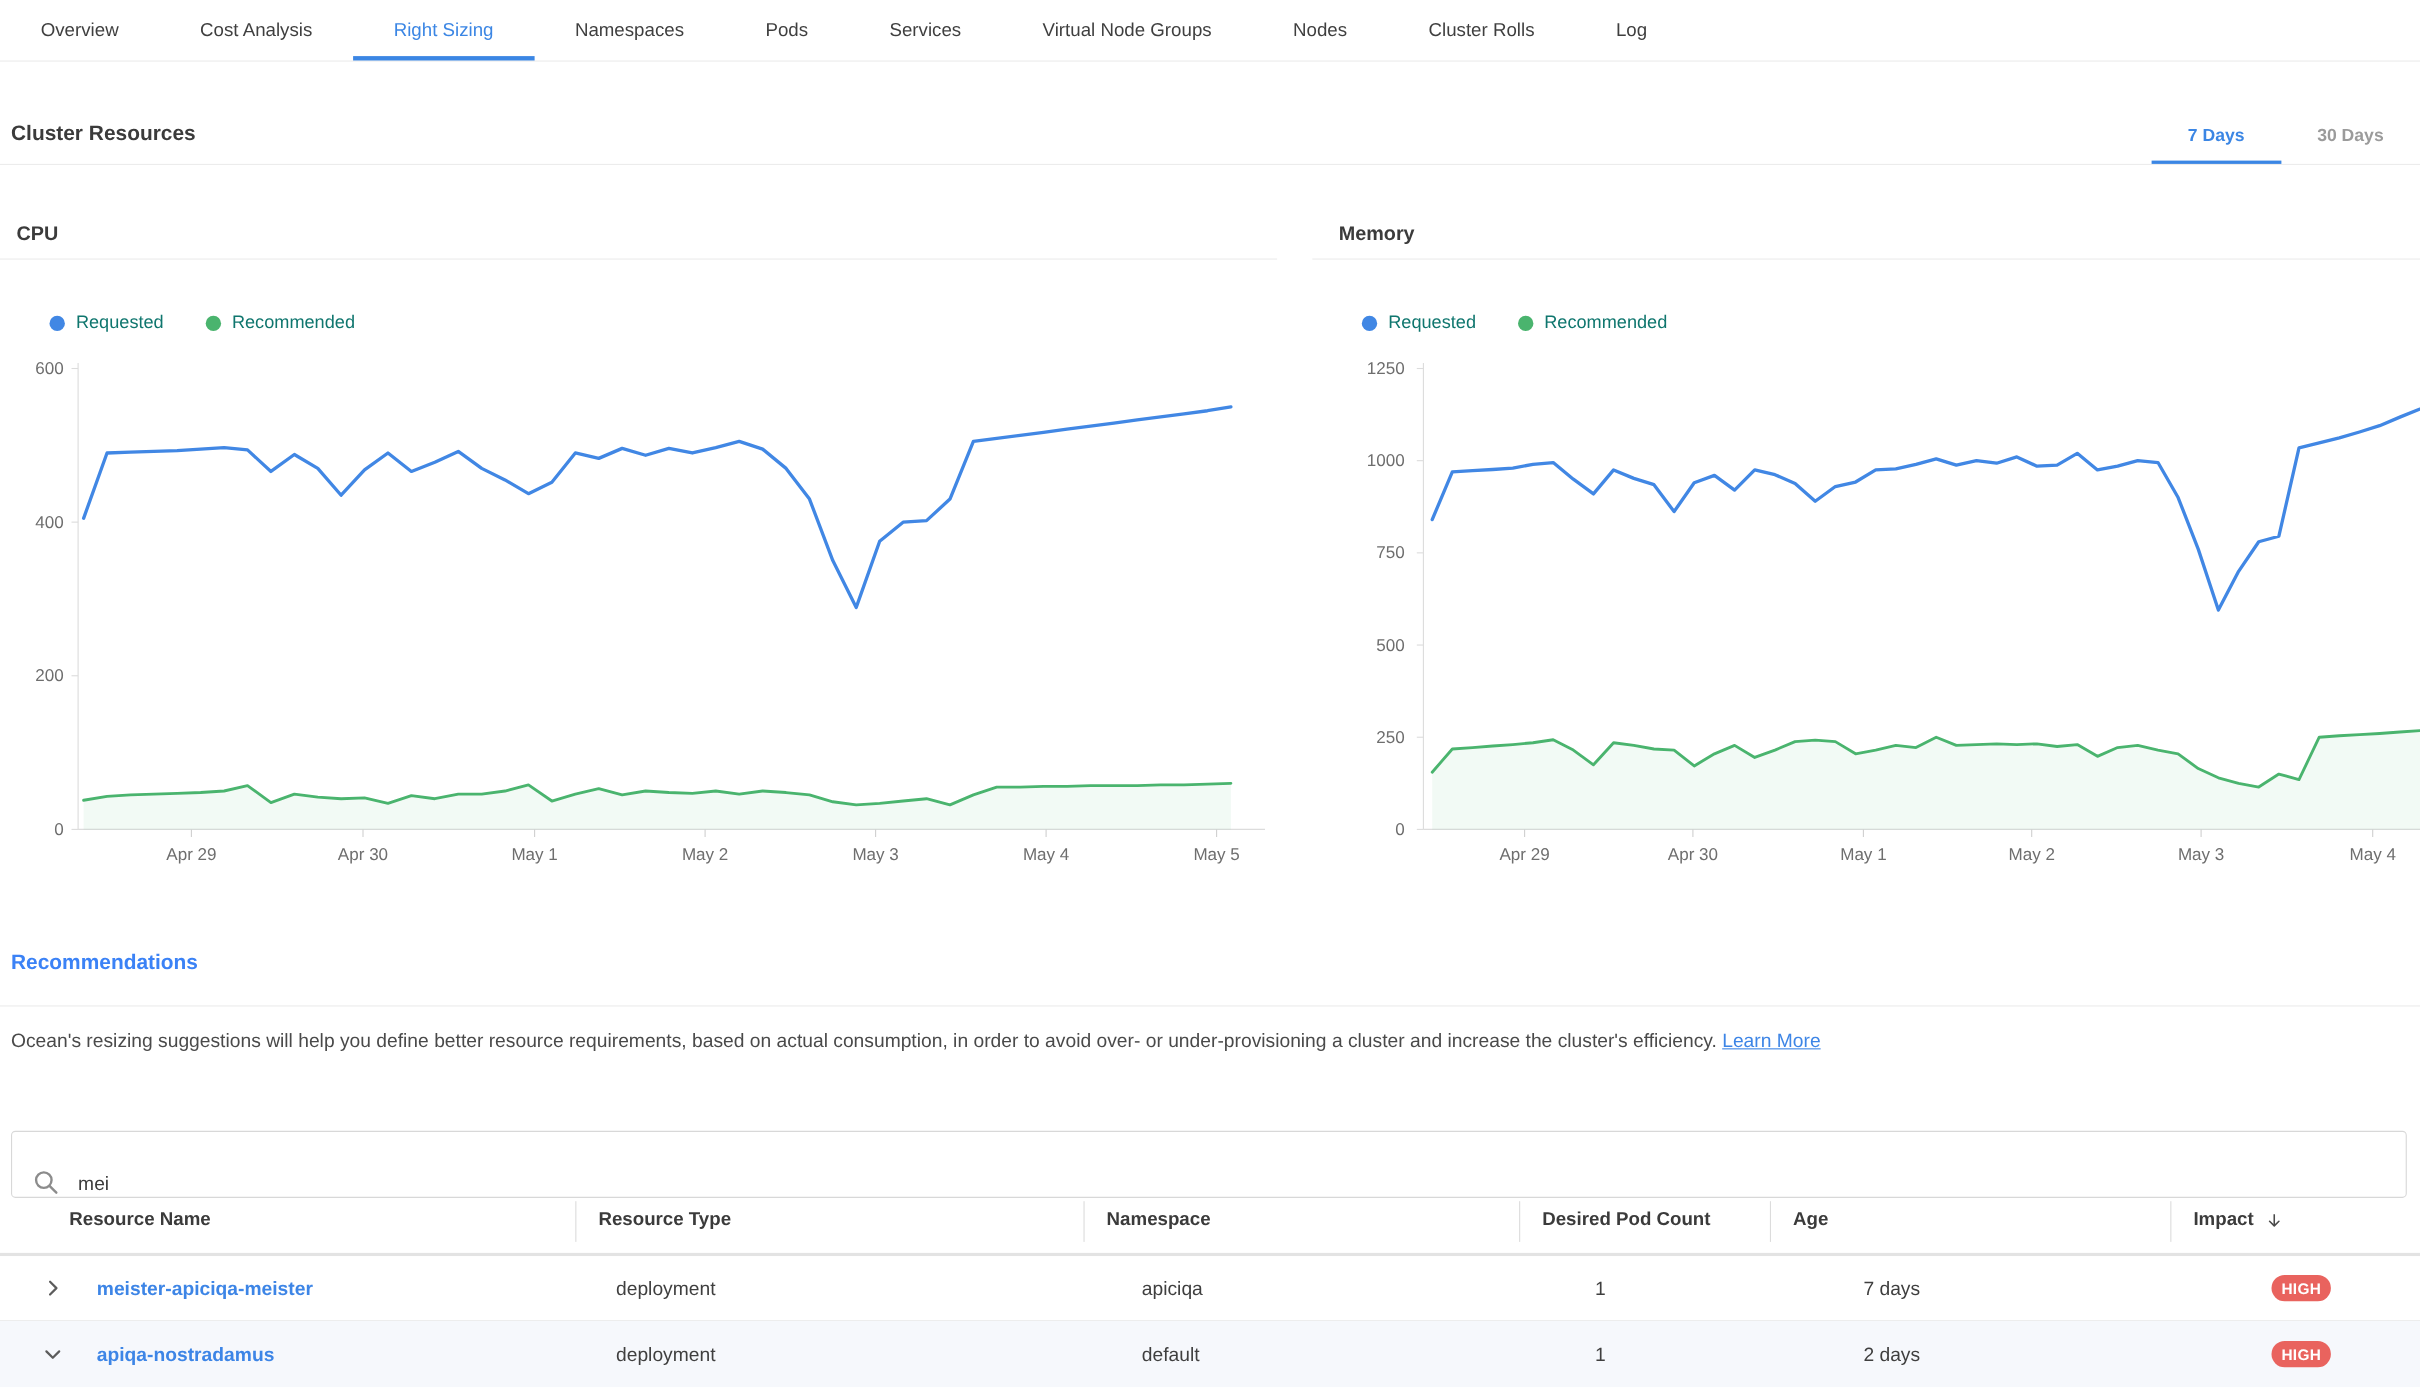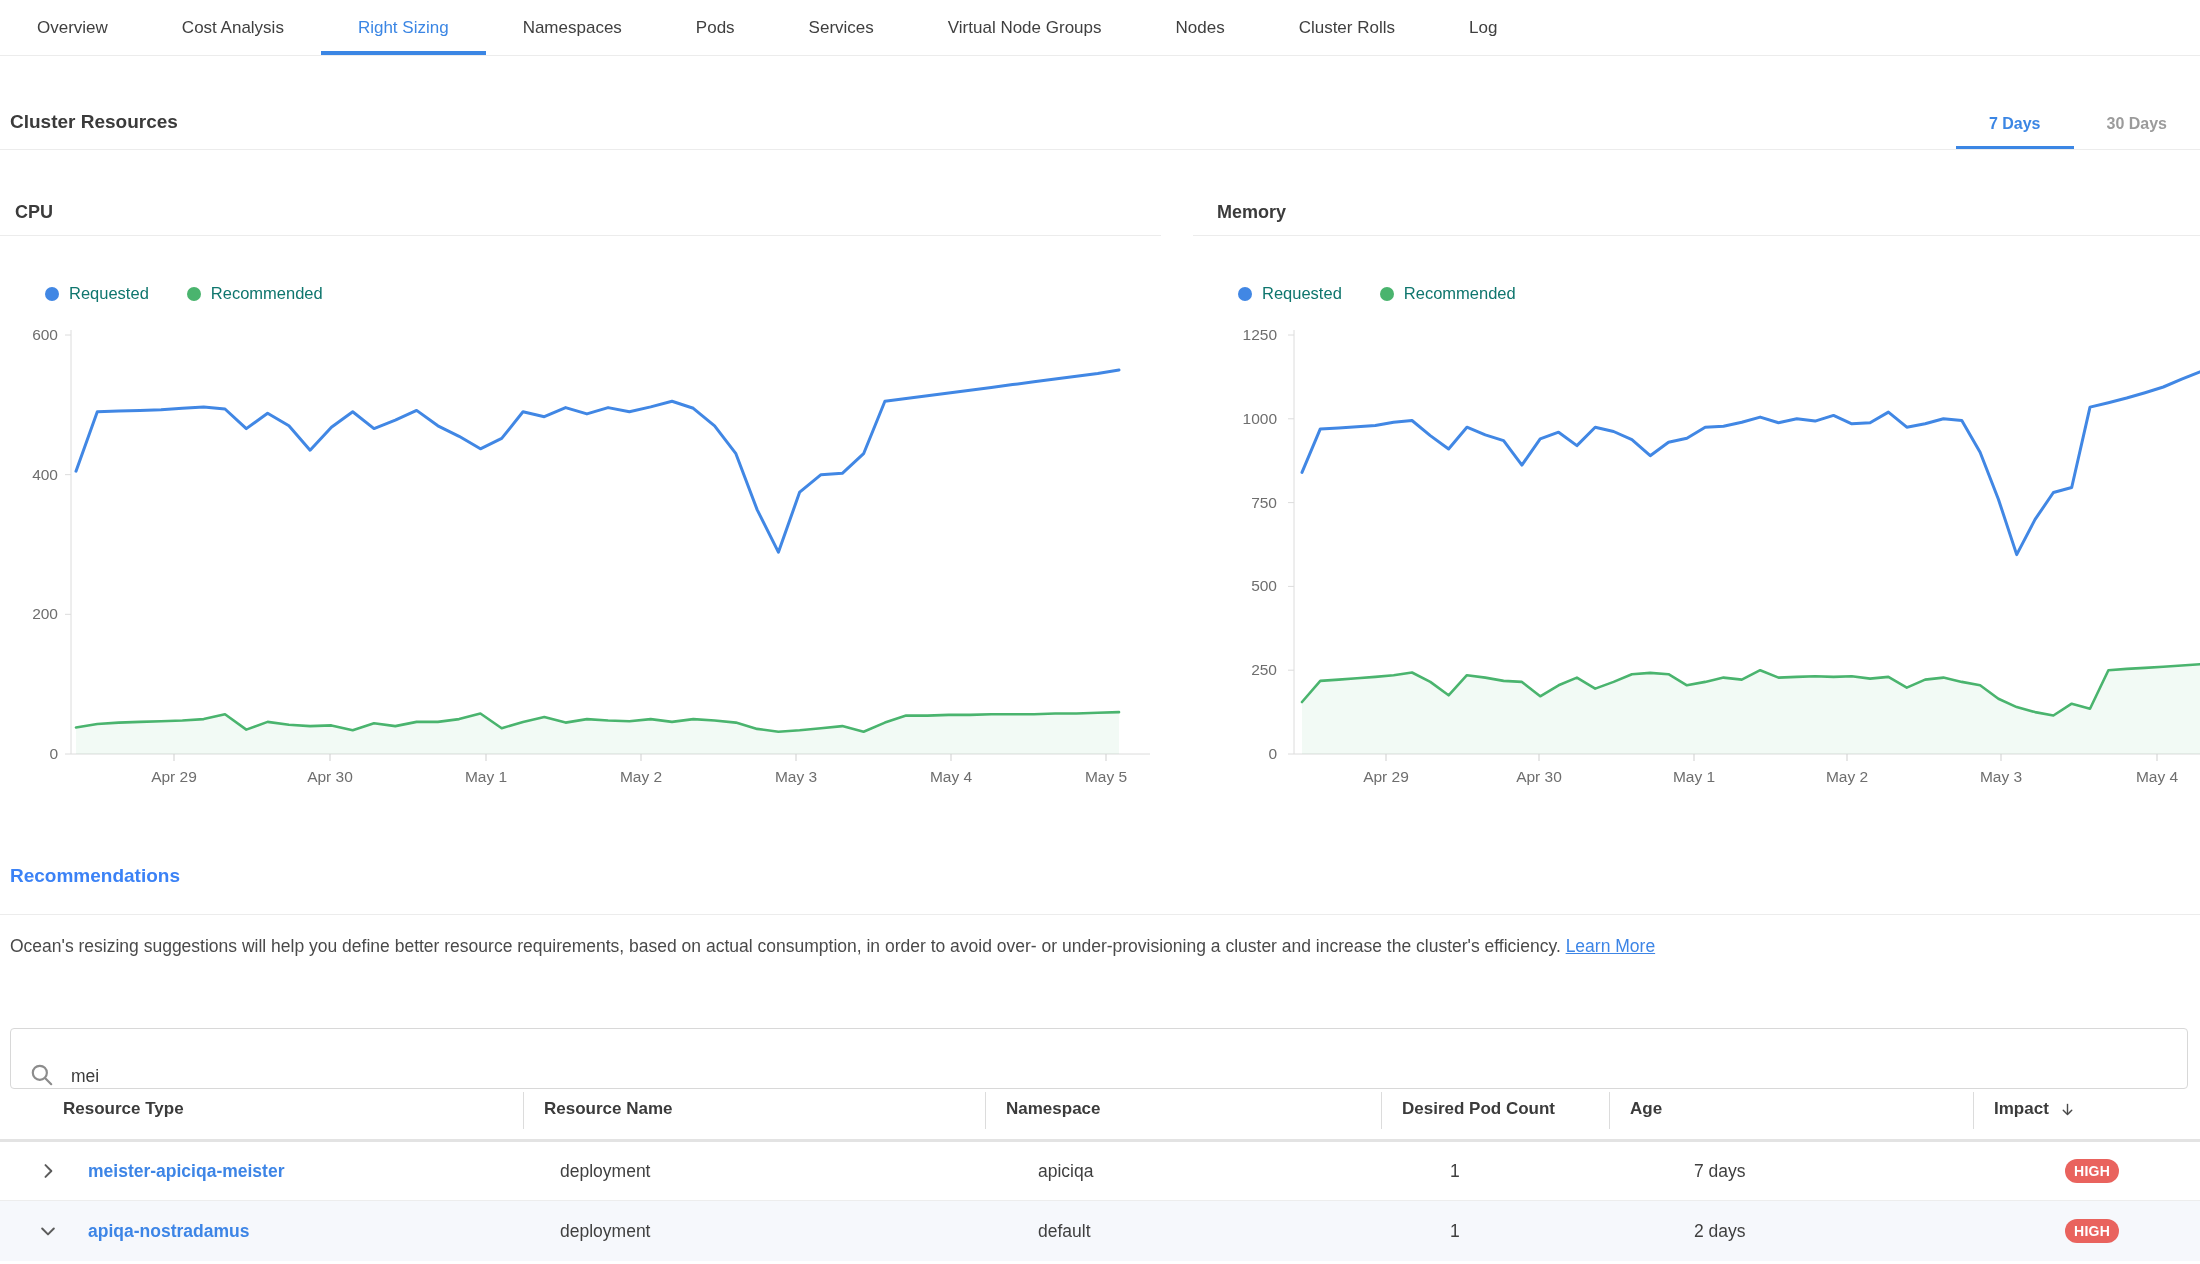--- a/index.html
+++ b/index.html
@@ -202,22 +202,22 @@
 <div class="search-box">
   <svg class="srch" width="26" height="26" viewBox="0 0 24 24">
     <circle cx="10" cy="10" r="6.5" fill="none" stroke="#8c8c8c" stroke-width="2"></circle>
     <line x1="15" y1="15" x2="20.5" y2="20.5" stroke="#8c8c8c" stroke-width="2" stroke-linecap="round"></line>
   </svg>
   <input type="text" value="mei" style="">
 </div>
 
 <div class="table">
   <div class="thead">
+    <div class="th">Resource Name</div>
     <div class="th">Resource Type</div>
-    <div class="th">Resource Name</div>
     <div class="th">Namespace</div>
     <div class="th">Desired Pod Count</div>
     <div class="th">Age</div>
     <div class="th">
       <span>Impact</span>
       <svg class="sort-ic" viewBox="0 0 24 24">
         <line x1="12" y1="4" x2="12" y2="18" stroke="#4a4a4a" stroke-width="2"></line>
         <polyline points="6,13 12,19 18,13" fill="none" stroke="#4a4a4a" stroke-width="2" stroke-linejoin="round" stroke-linecap="round"></polyline>
       </svg>
     </div>

